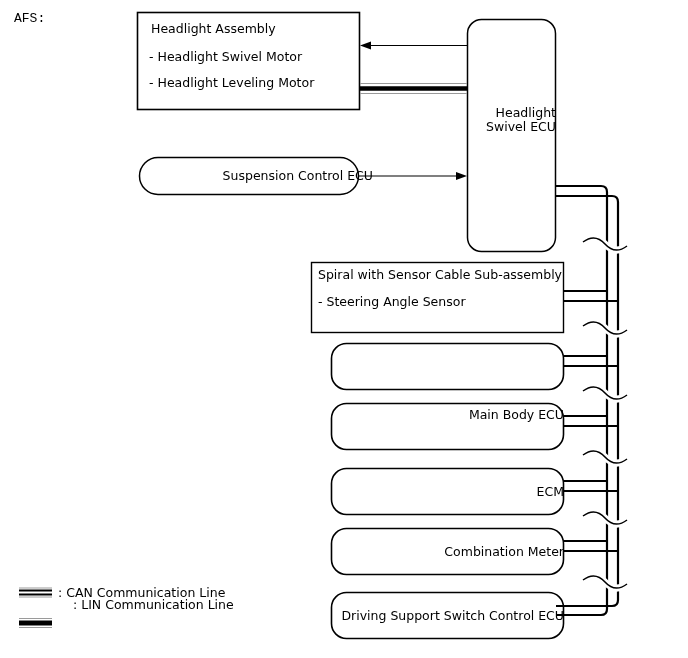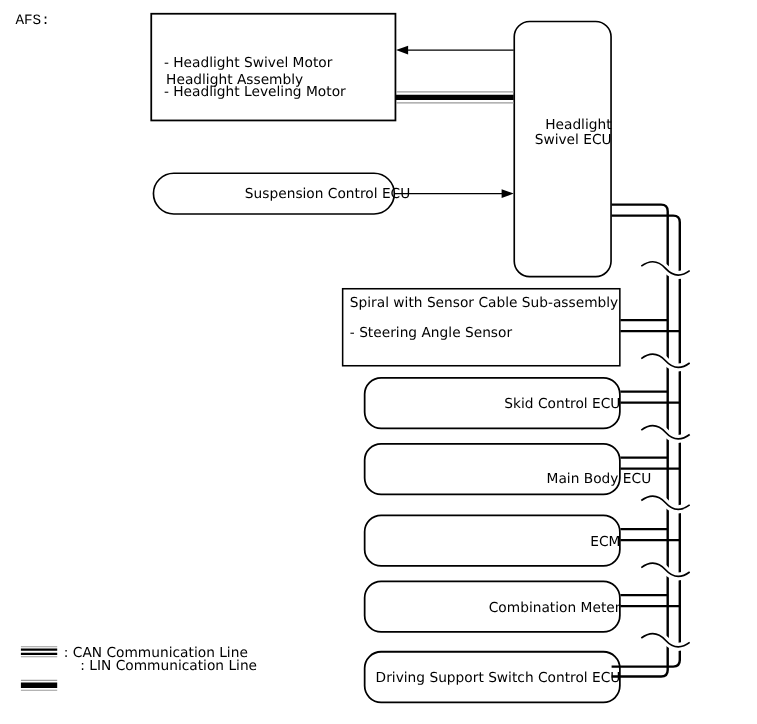--- a/index.html
+++ b/index.html
@@ -105,34 +105,33 @@
     </g>
     <g>
       <line x1="19" y1="618.5" x2="52" y2="618.5" stroke="#9a9a9a" stroke-width="1"></line>
       <line x1="19" y1="623" x2="52" y2="623" stroke="#000" stroke-width="5"></line>
       <line x1="19" y1="627.5" x2="52" y2="627.5" stroke="#9a9a9a" stroke-width="1"></line>
     </g>
   </svg>
 
   <div class="lbl title" style="left:14px;top:12px;">AFS:</div>
 
-  <div class="lbl" style="left:151px;top:22px;margin-top:43px;">Headlight Assembly</div>
+  <div class="lbl" style="left:151px;top:22px;">Headlight Assembly</div>
   <div class="lbl" style="left:149px;top:50px;">- Headlight Swivel Motor</div>
   <div class="lbl" style="left:149px;top:76px;">- Headlight Leveling Motor</div>
 
   <div class="lbl center" style="left:467px;top:106px;width:89px;">Headlight</div>
   <div class="lbl center" style="left:467px;top:120px;width:89px;">Swivel ECU</div>
 
   <div class="lbl center" style="left:139px;top:169px;width:220px;padding-left:14px;">Suspension Control ECU</div>
 
   <div class="lbl" style="left:318px;top:268px;">Spiral with Sensor Cable Sub-assembly</div>
   <div class="lbl" style="left:318px;top:295px;">- Steering Angle Sensor</div>
 
-  <div class="lbl center" style="left:331px;top:360px;width:233px;">Skid Control ECU</div>
-  <div class="lbl center" style="left:331px;top:428px;width:233px;margin-left:28px;">Main Body ECU</div>
+  <div class="lbl center" style="left:331px;top:408px;width:233px;">Main Body ECU</div>
   <div class="lbl center" style="left:331px;top:485px;width:233px;">ECM</div>
   <div class="lbl center" style="left:331px;top:545px;width:233px;">Combination Meter</div>
   <div class="lbl center" style="left:331px;top:609px;width:233px;">Driving Support Switch Control ECU</div>
 
   <div class="lbl" style="left:58px;top:586px;">: CAN Communication Line</div>
   <div class="lbl" style="left:58px;top:598px;margin-left:15px;">: LIN Communication Line</div>
 
 </div>
 
 </body></html>

